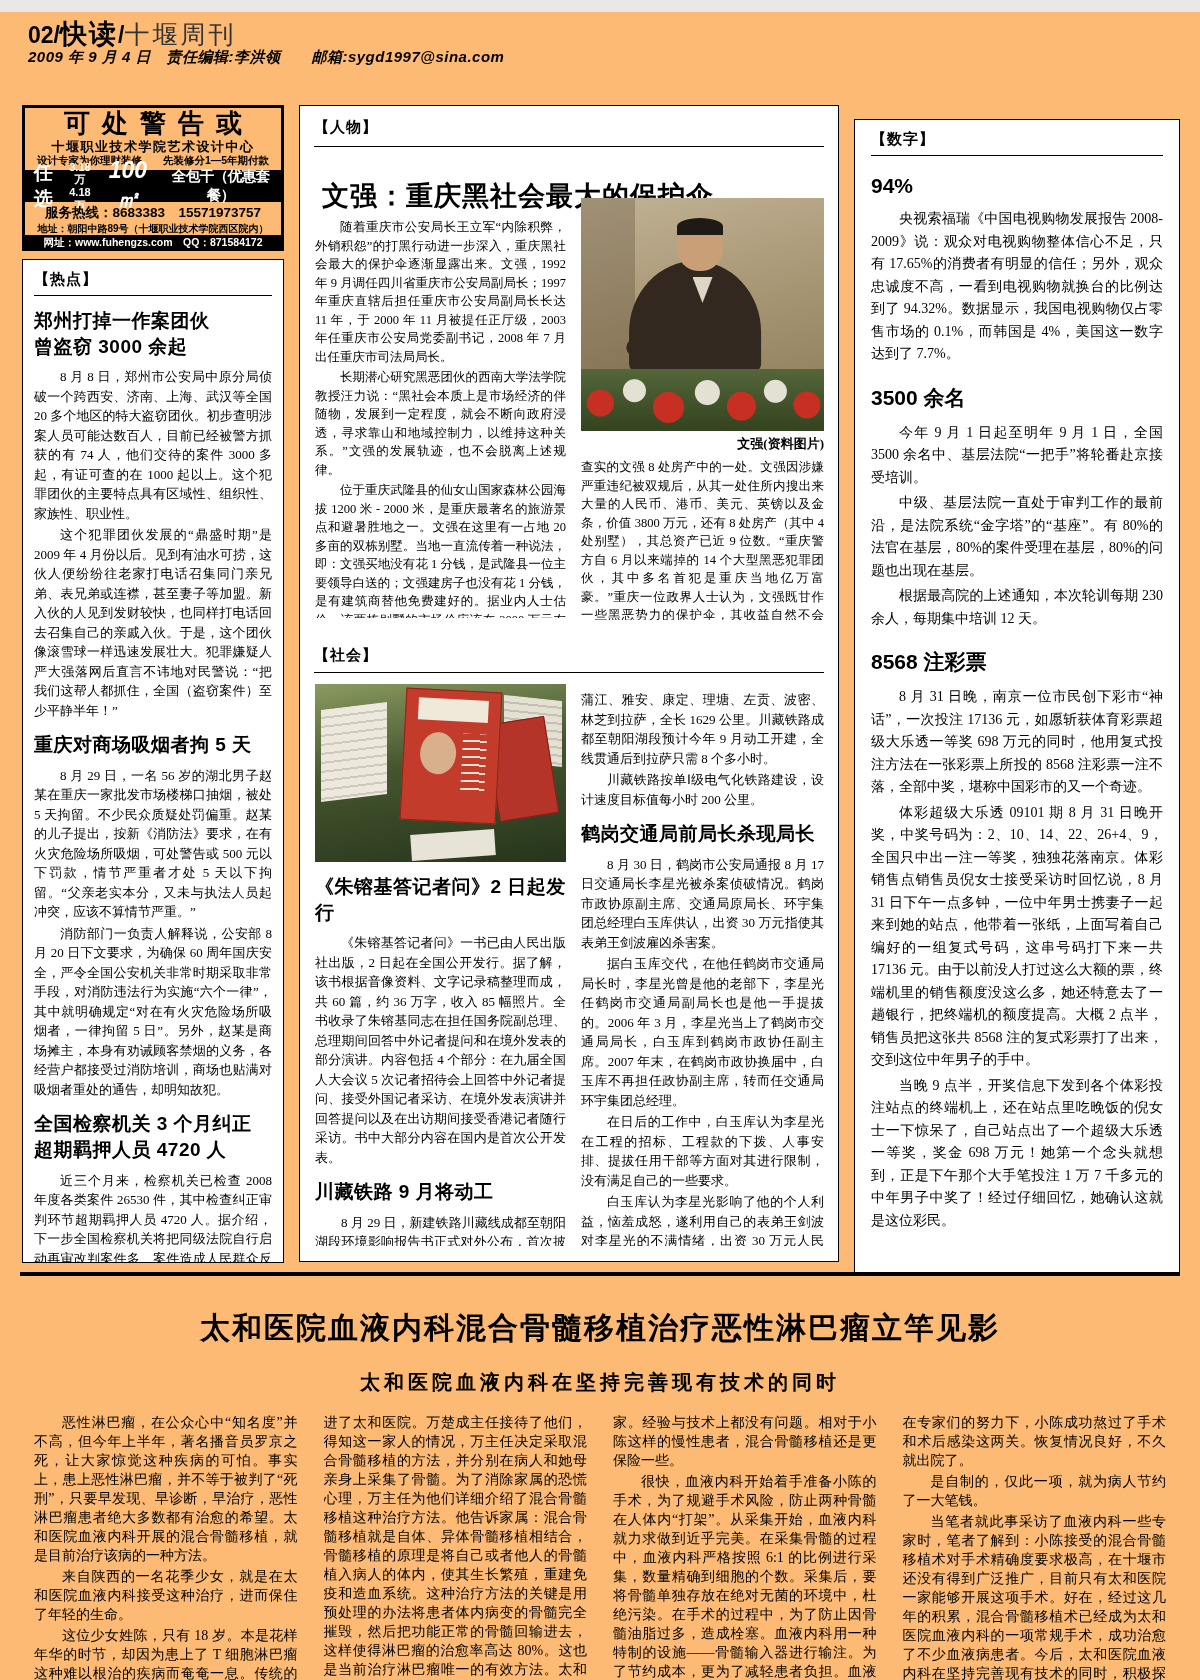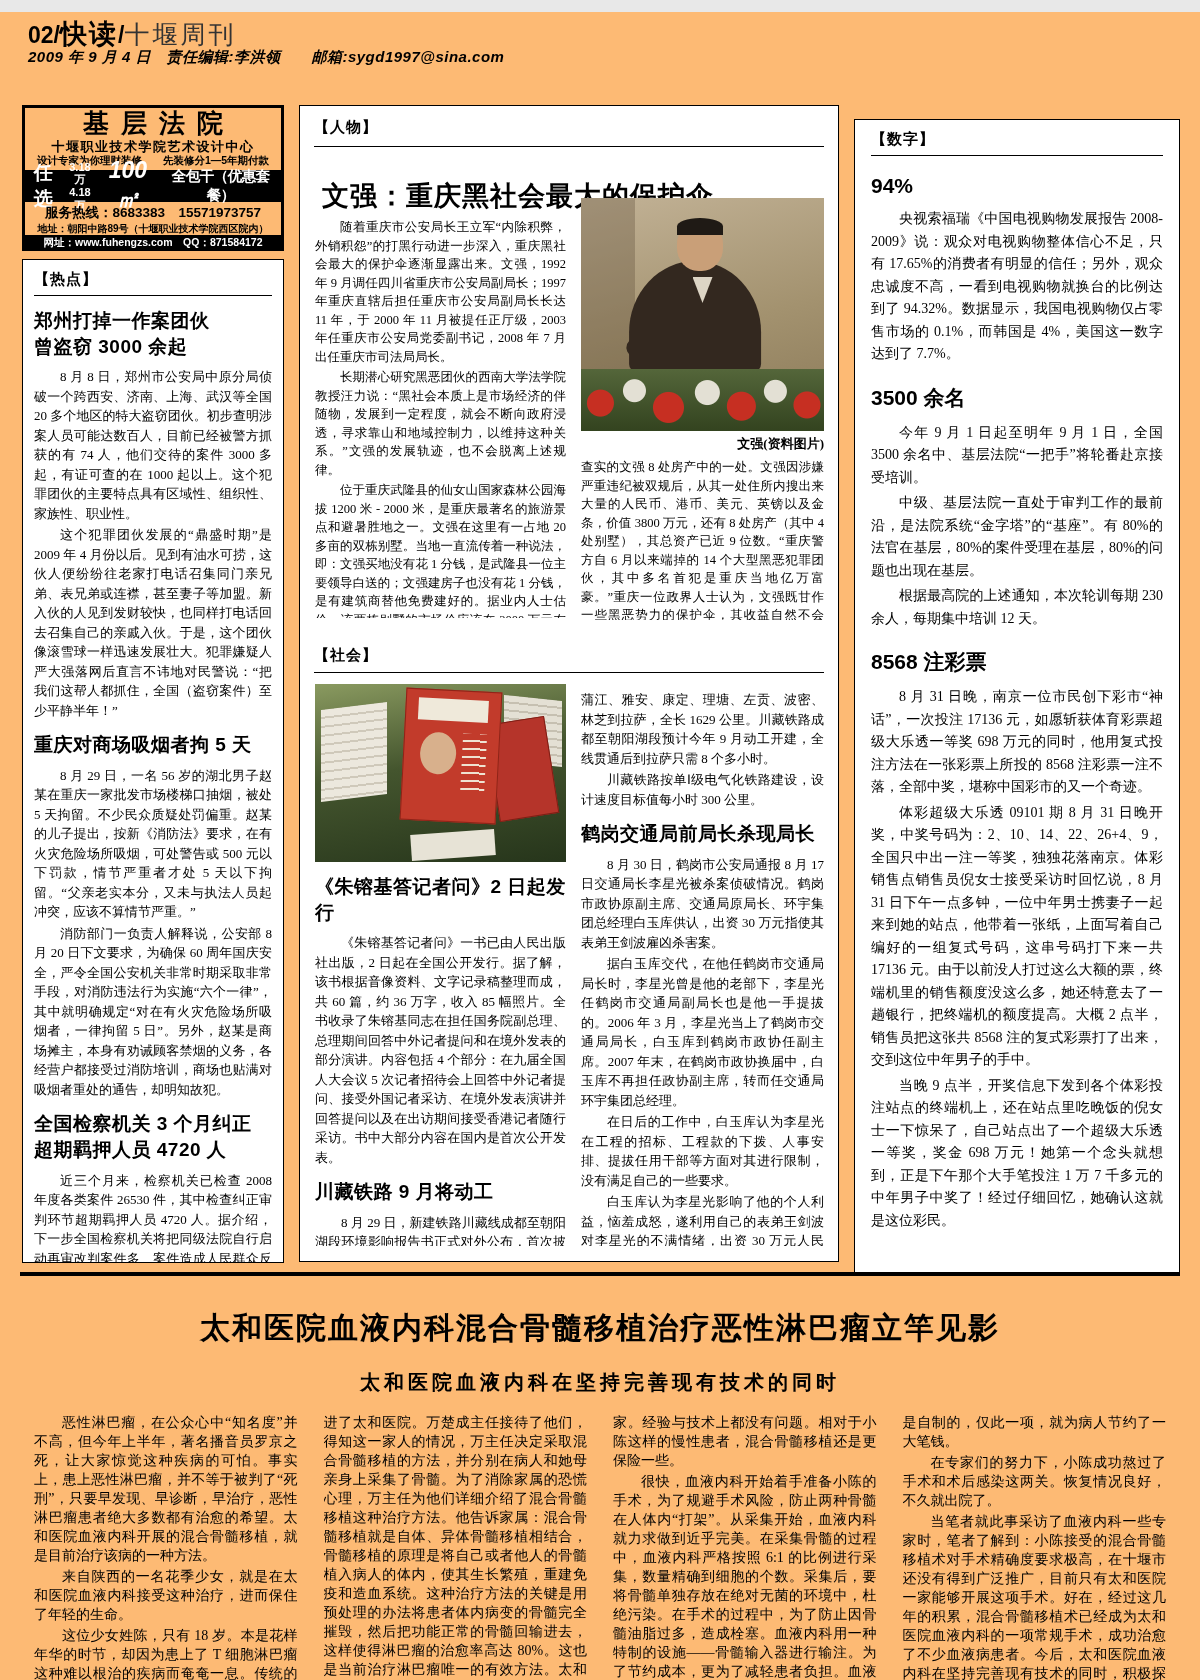--- a/index.html
+++ b/index.html
@@ -116,21 +116,21 @@
 <body>
 
 <div class="page">
 
   <div class="masthead">
     <span class="m-pg">02/</span><span class="m-sec">快读</span><span class="m-slash">/</span><span class="m-paper">十堰周刊</span>
   </div>
   <div class="dateline">2009 年 9 月 4 日　责任编辑:李洪领　　邮箱:sygd1997@sina.com</div>
 
   <div class="ad">
-    <div class="ad-title">基层法院</div>
+    <div class="ad-title">可处警告或</div>
     <div class="ad-sub">十堰职业技术学院艺术设计中心</div>
     <div class="ad-sub2">设计专家为你理财装修　　先装修分1—5年期付款</div>
     <div class="ad-banner">
       <span class="ad-b-anxuan">任选</span>
       <span class="ad-prices">
         <span>3.18万</span>
         <span>4.18万</span>
       </span>
       <span class="ad-area">100㎡</span>
       <span class="ad-b-right">全包干（优惠套餐）</span>
@@ -219,21 +219,21 @@
           <h2 class="art-title">川藏铁路 9 月将动工</h2>
           <div>
               <p class="para">8 月 29 日，新建铁路川藏线成都至朝阳湖段环境影响报告书正式对外公布，首次披露了该铁路的建设规模、线路走向、站点设置等。据悉，川藏铁路起于成都，经</p>
             </div>
         </article>
       </div>
 
       <div class="s-right">
         <div class="no-first-indent">
             <p class="para">蒲江、雅安、康定、理塘、左贡、波密、林芝到拉萨，全长 1629 公里。川藏铁路成都至朝阳湖段预计今年 9 月动工开建，全线贯通后到拉萨只需 8 个多小时。</p>
-            <p class="para">川藏铁路按单Ⅰ级电气化铁路建设，设计速度目标值每小时 300 公里。</p>
+            <p class="para">川藏铁路按单Ⅰ级电气化铁路建设，设计速度目标值每小时 200 公里。</p>
           </div>
         <article>
           <h2 class="art-title">鹤岗交通局前局长杀现局长</h2>
           <div>
               <p class="para">8 月 30 日，鹤岗市公安局通报 8 月 17 日交通局长李星光被杀案侦破情况。鹤岗市政协原副主席、交通局原局长、环宇集团总经理白玉库供认，出资 30 万元指使其表弟王剑波雇凶杀害案。</p>
               <p class="para">据白玉库交代，在他任鹤岗市交通局局长时，李星光曾是他的老部下，李星光任鹤岗市交通局副局长也是他一手提拔的。2006 年 3 月，李星光当上了鹤岗市交通局局长，白玉库到鹤岗市政协任副主席。2007 年末，在鹤岗市政协换届中，白玉库不再担任政协副主席，转而任交通局环宇集团总经理。</p>
               <p class="para">在日后的工作中，白玉库认为李星光在工程的招标、工程款的下拨、人事安排、提拔任用干部等方面对其进行限制，没有满足自己的一些要求。</p>
               <p class="para">白玉库认为李星光影响了他的个人利益，恼羞成怒，遂利用自己的表弟王剑波对李星光的不满情绪，出资 30 万元人民币，指使王剑波雇凶（王只用 26 万雇徐广东）对李星光实施犯罪。</p>
             </div>
         </article>
@@ -278,20 +278,20 @@
           <p class="para">这位少女姓陈，只有 18 岁。本是花样年华的时节，却因为患上了 T 细胞淋巴瘤这种难以根治的疾病而奄奄一息。传统的治疗只能暂时缓解她的病情。病情的反复发作让家人束手无措，只好怀着最后一线的希望住</p>
         </div>
       <div class="b-col no-first-indent">
           <p class="para">进了太和医院。万楚成主任接待了他们，得知这一家人的情况，万主任决定采取混合骨髓移植的方法，并分别在病人和她母亲身上采集了骨髓。为了消除家属的恐慌心理，万主任为他们详细介绍了混合骨髓移植这种治疗方法。他告诉家属：混合骨髓移植就是自体、异体骨髓移植相结合，骨髓移植的原理是将自己或者他人的骨髓植入病人的体内，使其生长繁殖，重建免疫和造血系统。这种治疗方法的关键是用预处理的办法将患者体内病变的骨髓完全摧毁，然后把功能正常的骨髓回输进去，这样使得淋巴瘤的治愈率高达 80%。这也是当前治疗淋巴瘤唯一的有效方法。太和医院开展的混合骨髓移植疗法在全省开展最早，在全国是第三</p>
         </div>
       <div class="b-col no-first-indent">
           <p class="para">家。经验与技术上都没有问题。相对于小陈这样的慢性患者，混合骨髓移植还是更保险一些。</p>
           <p class="para">很快，血液内科开始着手准备小陈的手术，为了规避手术风险，防止两种骨髓在人体内“打架”。从采集开始，血液内科就力求做到近乎完美。在采集骨髓的过程中，血液内科严格按照 6:1 的比例进行采集，数量精确到细胞的个数。采集后，要将骨髓单独存放在绝对无菌的环境中，杜绝污染。在手术的过程中，为了防止因骨髓油脂过多，造成栓塞。血液内科用一种特制的设施——骨髓输入器进行输注。为了节约成本，更为了减轻患者负担。血液内科研制了这种特殊的骨髓输入器。经过多年临床检验，效果并不比国外进口的差。关键它</p>
         </div>
       <div class="b-col no-first-indent">
+          <p class="para">在专家们的努力下，小陈成功熬过了手术和术后感染这两关。恢复情况良好，不久就出院了。</p>
           <p class="para">是自制的，仅此一项，就为病人节约了一大笔钱。</p>
-          <p class="para">在专家们的努力下，小陈成功熬过了手术和术后感染这两关。恢复情况良好，不久就出院了。</p>
           <p class="para">当笔者就此事采访了血液内科一些专家时，笔者了解到：小陈接受的混合骨髓移植术对手术精确度要求极高，在十堰市还没有得到广泛推广，目前只有太和医院一家能够开展这项手术。好在，经过这几年的积累，混合骨髓移植术已经成为太和医院血液内科的一项常规手术，成功治愈了不少血液病患者。今后，太和医院血液内科在坚持完善现有技术的同时，积极探索更多更新更好的治疗方法，让更多的患者受益。（李显）</p>
         </div>
     </div>
   </section>
 
 </div>
 
 </body></html>

